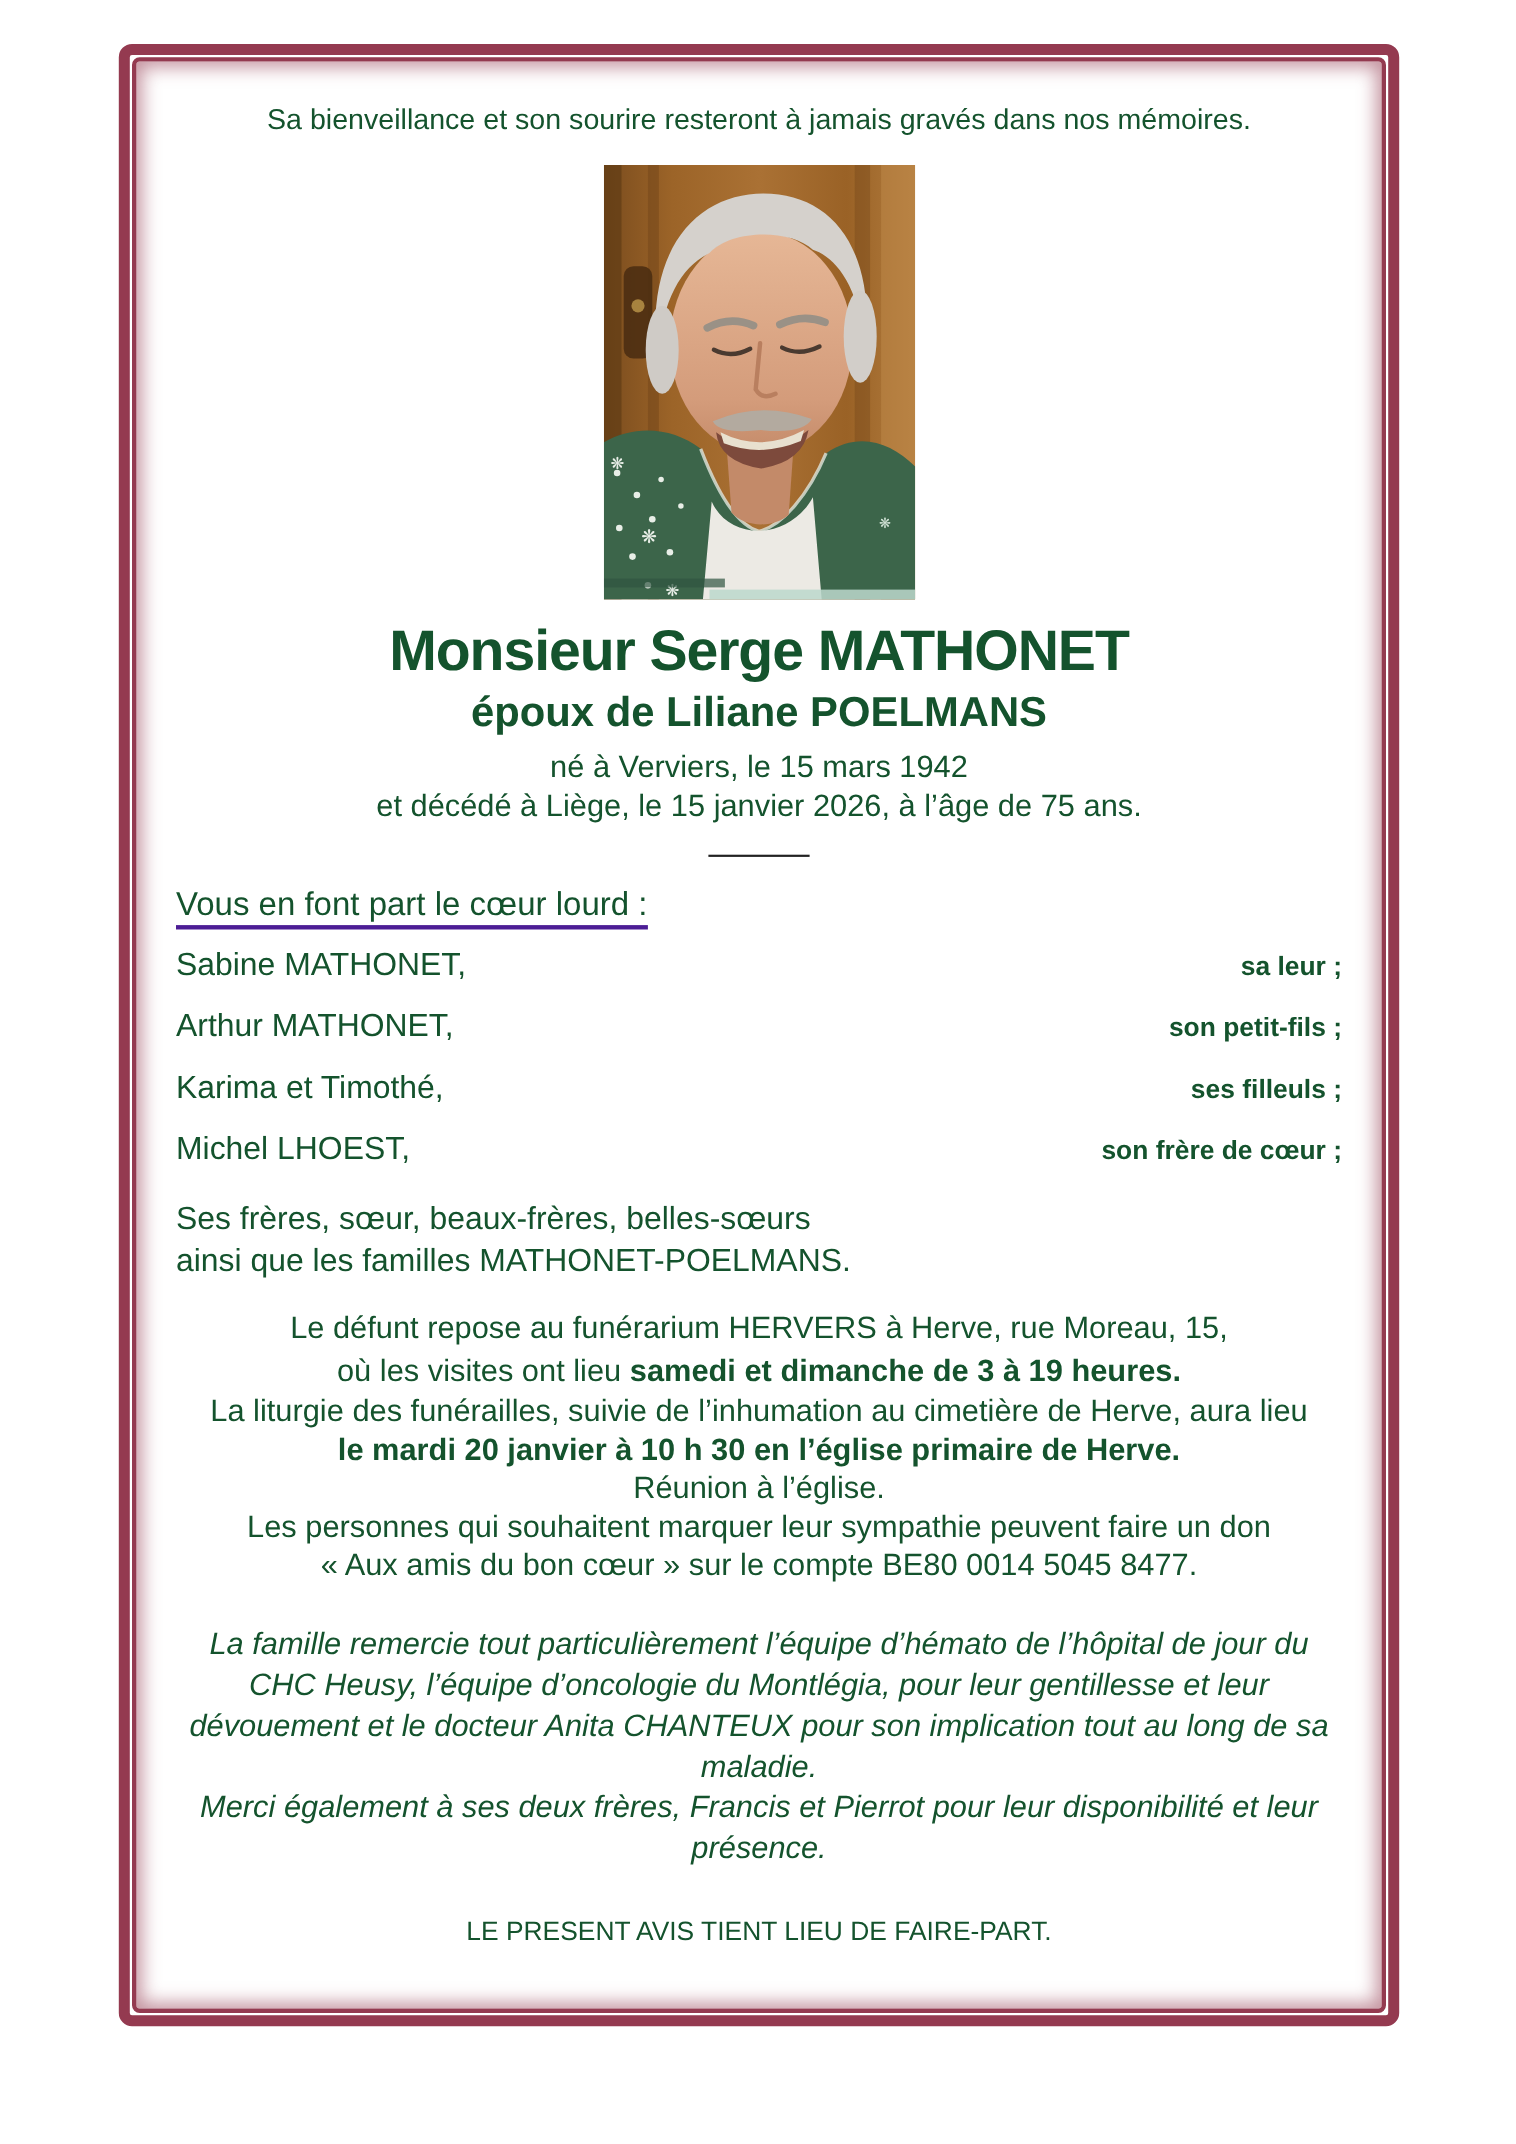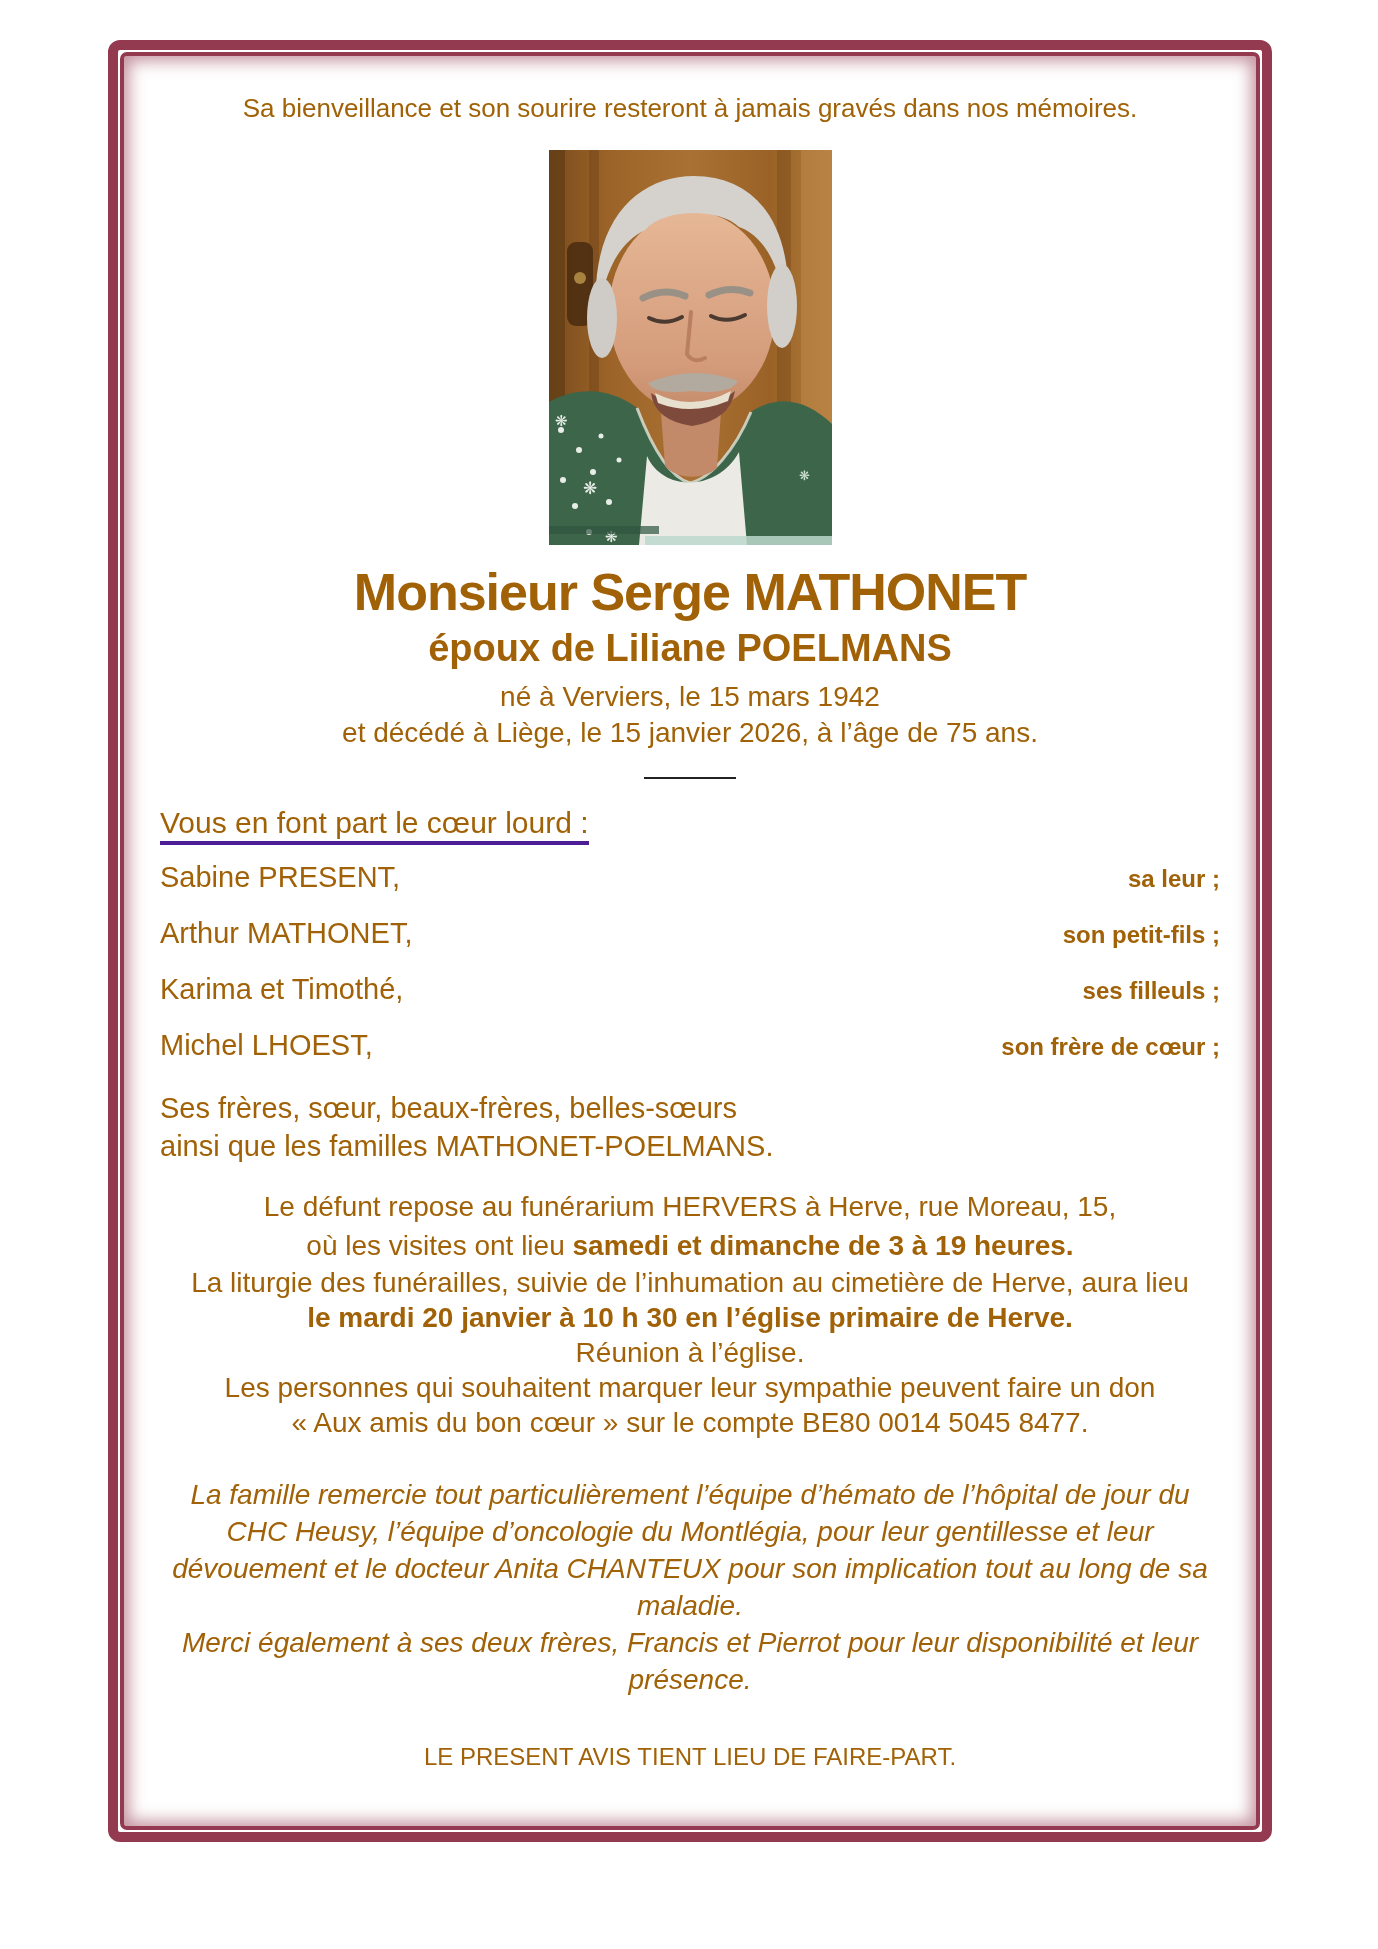--- a/index.html
+++ b/index.html
@@ -2,21 +2,21 @@
 <html><head>
 <meta charset="utf-8">
 <style>
   html, body { margin: 0; padding: 0; background: #ffffff; }
   .page {
     position: relative;
     width: 1378px;
     height: 1949px;
     background: #ffffff;
     font-family: "Liberation Sans", sans-serif;
-    color: #a16207;
+    color: #14532d;
   }
   
   .frame {
     position: absolute;
     left: 108px; top: 40px;
     width: 1164px; height: 1802px;
     box-sizing: border-box;
     border: 10px solid #943a50;
     border-radius: 12px;
   }
@@ -219,21 +219,21 @@
       <div class="death-line">et décédé à Liège, le 15 janvier 2026, à l’âge de 75 ans.</div>
 
       <hr class="divider">
 
       <div class="part-heading">
         <span>Vous en font part le cœur lourd :</span>
       </div>
 
       <div class="family-list">
         <div class="family-row">
-          <span class="family-name">Sabine PRESENT,</span>
+          <span class="family-name">Sabine MATHONET,</span>
           <span class="family-relation">sa leur ;</span>
         </div>
         <div class="family-row">
           <span class="family-name">Arthur MATHONET,</span>
           <span class="family-relation">son petit-fils ;</span>
         </div>
         <div class="family-row">
           <span class="family-name">Karima et Timothé,</span>
           <span class="family-relation">ses filleuls ;</span>
         </div>

